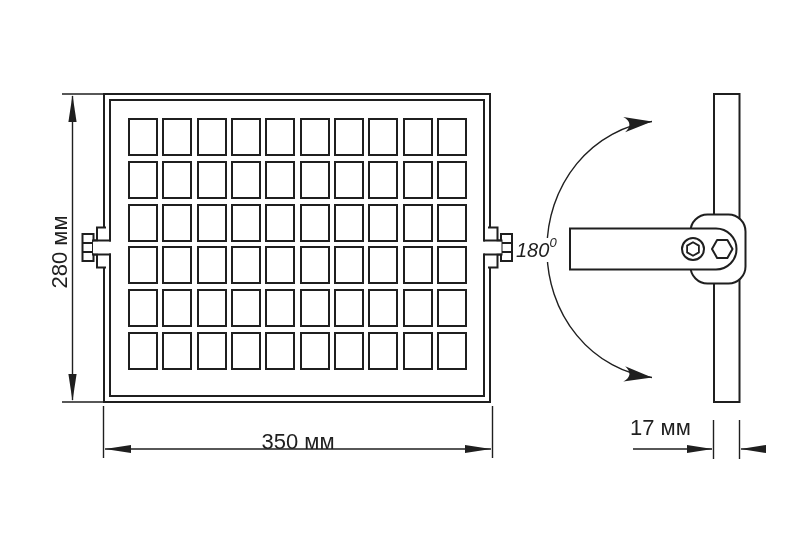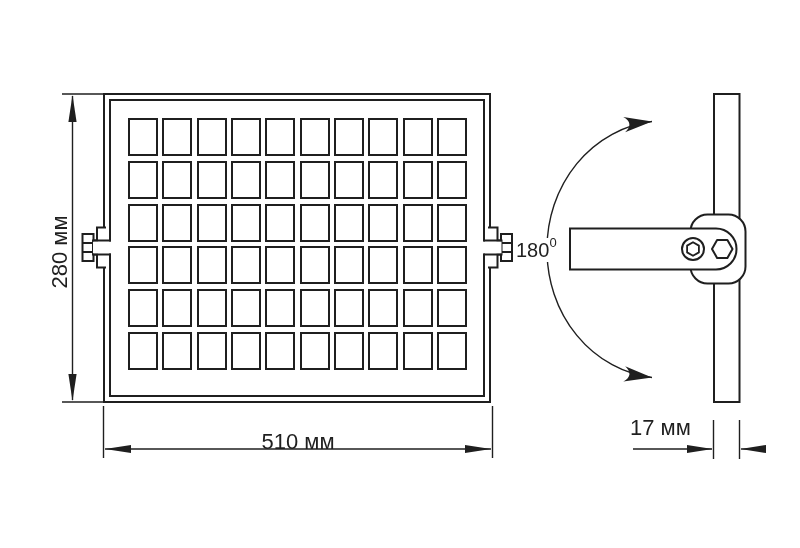--- a/index.html
+++ b/index.html
@@ -19,21 +19,21 @@
   .thin{stroke:var(--ink);stroke-width:1.4;fill:none;}
   .wfill{fill:#ffffff;stroke:var(--ink);stroke-width:2;}
   .hexline{fill:#ffffff;stroke:var(--ink);stroke-width:2;stroke-linejoin:round;}
   .afill{fill:var(--ink);stroke:none;}
   
   .dim-label{position:absolute;font-size:22px;line-height:22px;white-space:nowrap;}
   .label-280{left:60px;top:252px;transform:translate(-50%,-50%) rotate(-90deg);}
   .label-350{left:298px;top:431px;transform:translateX(-50%);}
   .label-17{left:630px;top:417px;}
   .label-180{left:516px;top:238px;font-size:20px;line-height:22px;background:var(--bg);
-             padding:1px 7px 1px 0;}
+             padding:1px 7px 1px 0;font-style:italic;}
   .label-180 sup{font-size:13px;line-height:10px;position:relative;top:-2px;}
 </style>
 </head>
 <body>
 
 <div class="stage">
 
   <div class="panel-outer">
     <div class="panel-inner"></div>
     <div class="cell-grid" style="grid-template-columns: repeat(10, 1fr);">
@@ -153,16 +153,16 @@
       <line class="ln" x1="501" y1="243" x2="512" y2="243"></line>
       <line class="ln" x1="501" y1="252" x2="512" y2="252"></line>
       <path class="wfill" d="M488,227.5 H497.5 V240.5 H501.5 V254.5 H497.5 V267.5 H488"></path>
       <rect x="482.5" y="241.5" width="19" height="12" fill="#ffffff" stroke="none"></rect>
       <line class="ln" x1="483.5" y1="240.5" x2="501.5" y2="240.5"></line>
       <line class="ln" x1="483.5" y1="254.5" x2="501.5" y2="254.5"></line>
     </g>
   </svg>
 
   <div class="dim-label label-280">280 мм</div>
-  <div class="dim-label label-350">510 мм</div>
+  <div class="dim-label label-350">350 мм</div>
   <div class="dim-label label-17">17 мм</div>
   <div class="dim-label label-180"><span>180</span><sup>0</sup></div>
 </div>
 
 </body></html>

